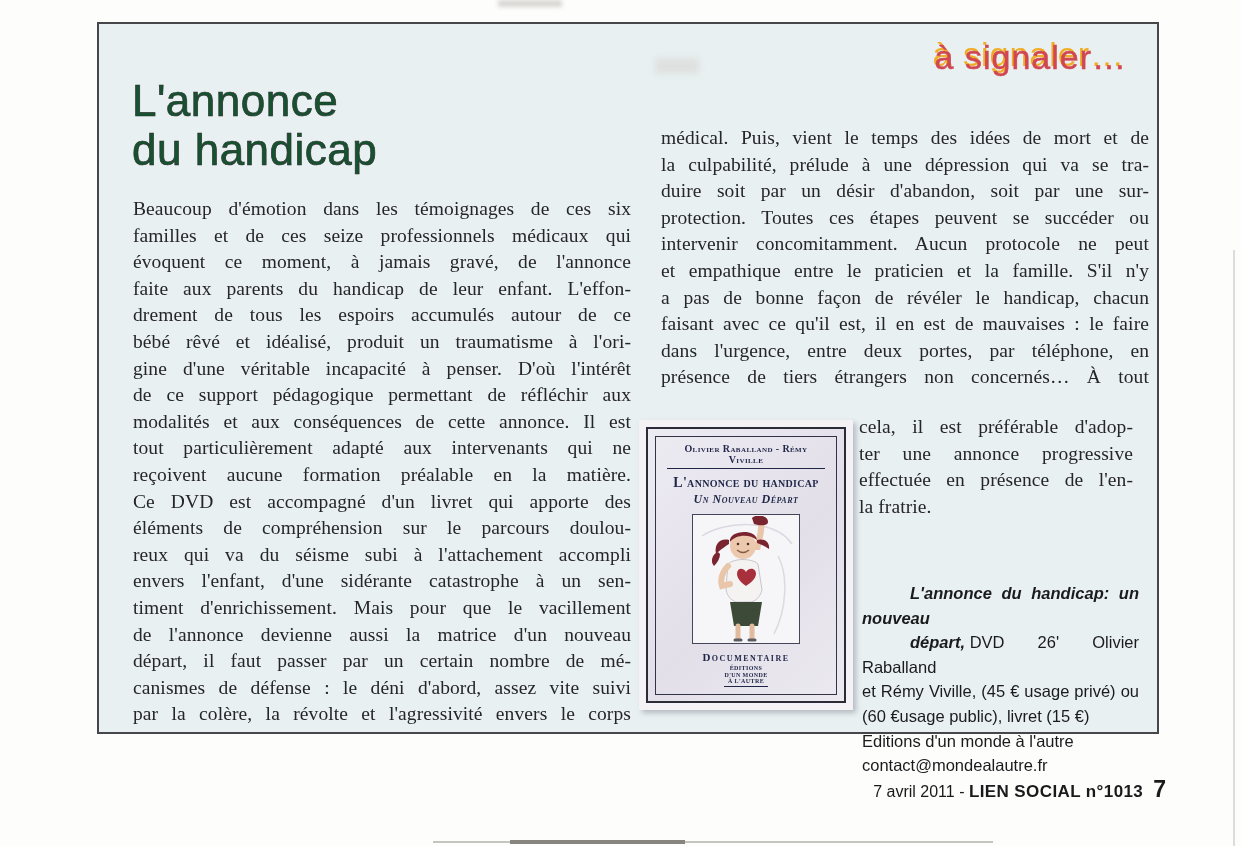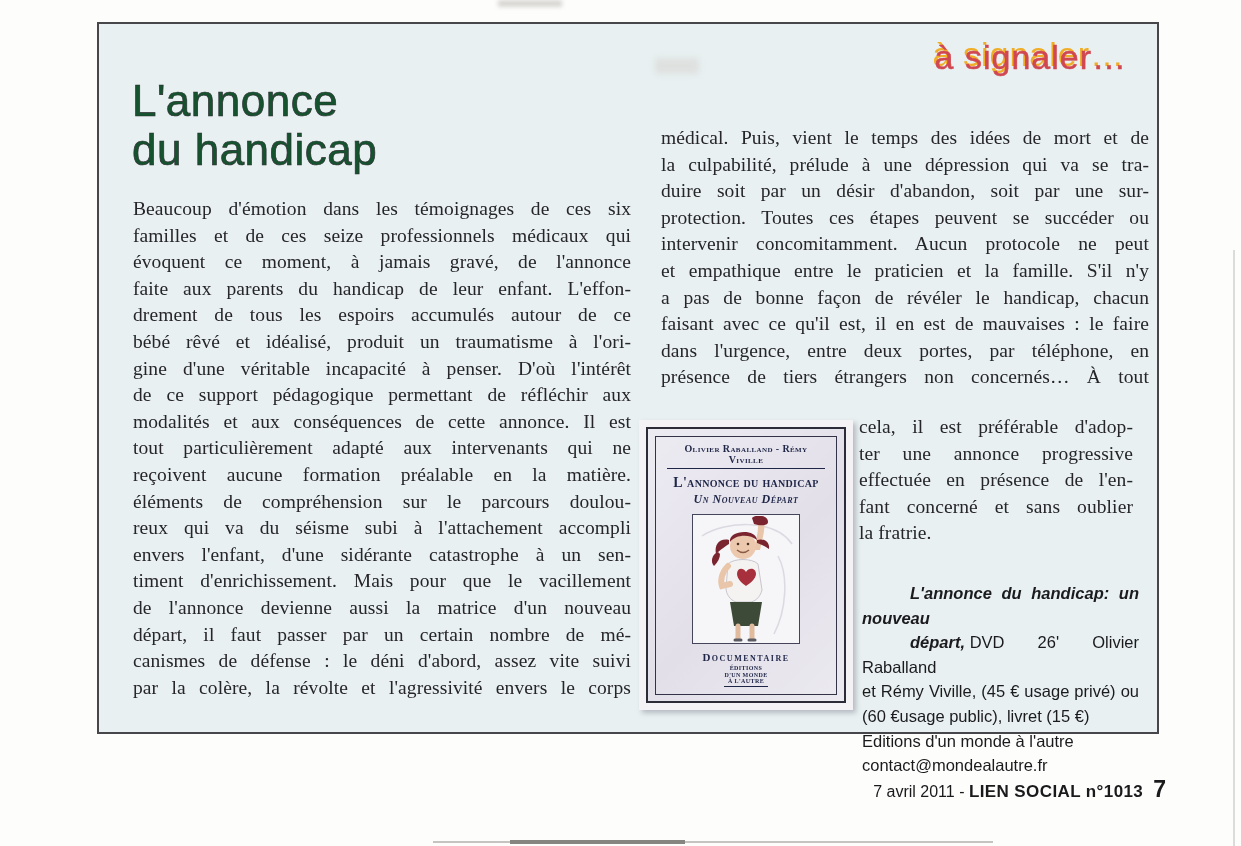--- a/index.html
+++ b/index.html
@@ -107,20 +107,21 @@
       <div class="line">familles et de ces seize professionnels médicaux qui</div>
       <div class="line">évoquent ce moment, à jamais gravé, de l'annonce</div>
       <div class="line">faite aux parents du handicap de leur enfant. L'effon-</div>
       <div class="line">drement de tous les espoirs accumulés autour de ce</div>
       <div class="line">bébé rêvé et idéalisé, produit un traumatisme à l'ori-</div>
       <div class="line">gine d'une véritable incapacité à penser. D'où l'intérêt</div>
       <div class="line">de ce support pédagogique permettant de réfléchir aux</div>
       <div class="line">modalités et aux conséquences de cette annonce. Il est</div>
       <div class="line">tout particulièrement adapté aux intervenants qui ne</div>
       <div class="line">reçoivent aucune formation préalable en la matière.</div>
+      <div class="line">Ce DVD est accompagné d'un livret qui apporte des</div>
       <div class="line">éléments de compréhension sur le parcours doulou-</div>
       <div class="line">reux qui va du séisme subi à l'attachement accompli</div>
       <div class="line">envers l'enfant, d'une sidérante catastrophe à un sen-</div>
       <div class="line">timent d'enrichissement. Mais pour que le vacillement</div>
       <div class="line">de l'annonce devienne aussi la matrice d'un nouveau</div>
       <div class="line">départ, il faut passer par un certain nombre de mé-</div>
       <div class="line">canismes de défense : le déni d'abord, assez vite suivi</div>
       <div class="line">par la colère, la révolte et l'agressivité envers le corps</div>
     </div>
 
@@ -136,21 +137,20 @@
       <div class="line">faisant avec ce qu'il est, il en est de mauvaises : le faire</div>
       <div class="line">dans l'urgence, entre deux portes, par téléphone, en</div>
       <div class="line">présence de tiers étrangers non concernés… À tout</div>
     </div>
 
   <div class="serifcol col-right-narrow">
 
   <div class="line">cela, il est préférable d'adop-</div>
       <div class="line">ter une annonce progressive</div>
       <div class="line">effectuée en présence de l'en-</div>
-      <div class="line">fant concerné et sans oublier</div>
       <div class="line">la fratrie.</div>
     </div>
 
   <div class="dvd-mat">
     <div class="dvd-cover">
       <div class="dvd-inner">
         <div class="dvd-authors">Olivier Raballand - Rémy Viville</div>
         <div class="dvd-title">L'annonce du handicap</div>
         <div class="dvd-subtitle">Un Nouveau Départ</div>
         <div class="dvd-art">

